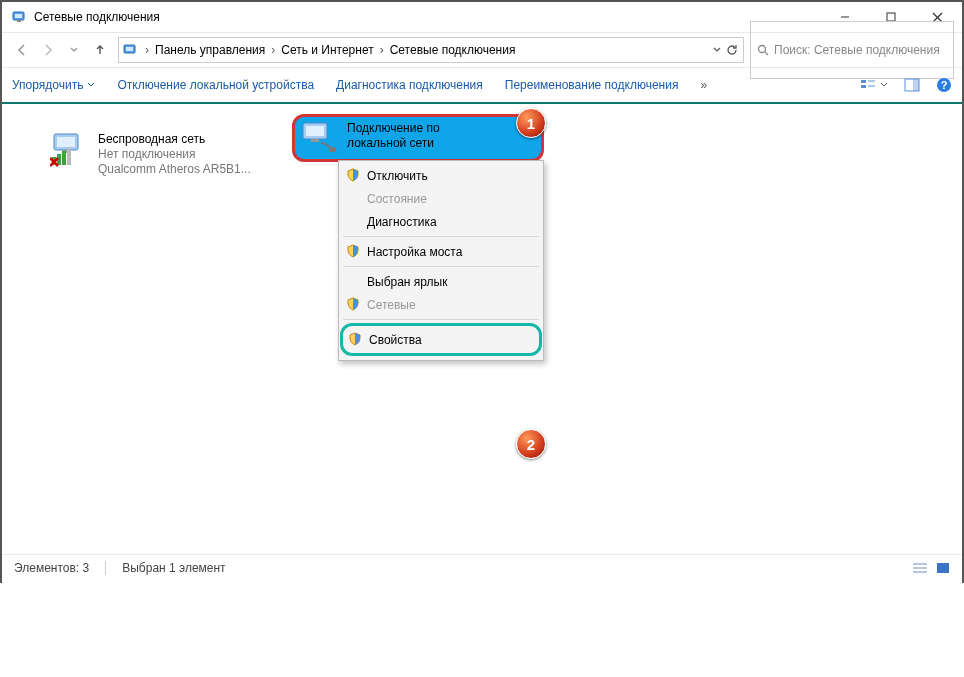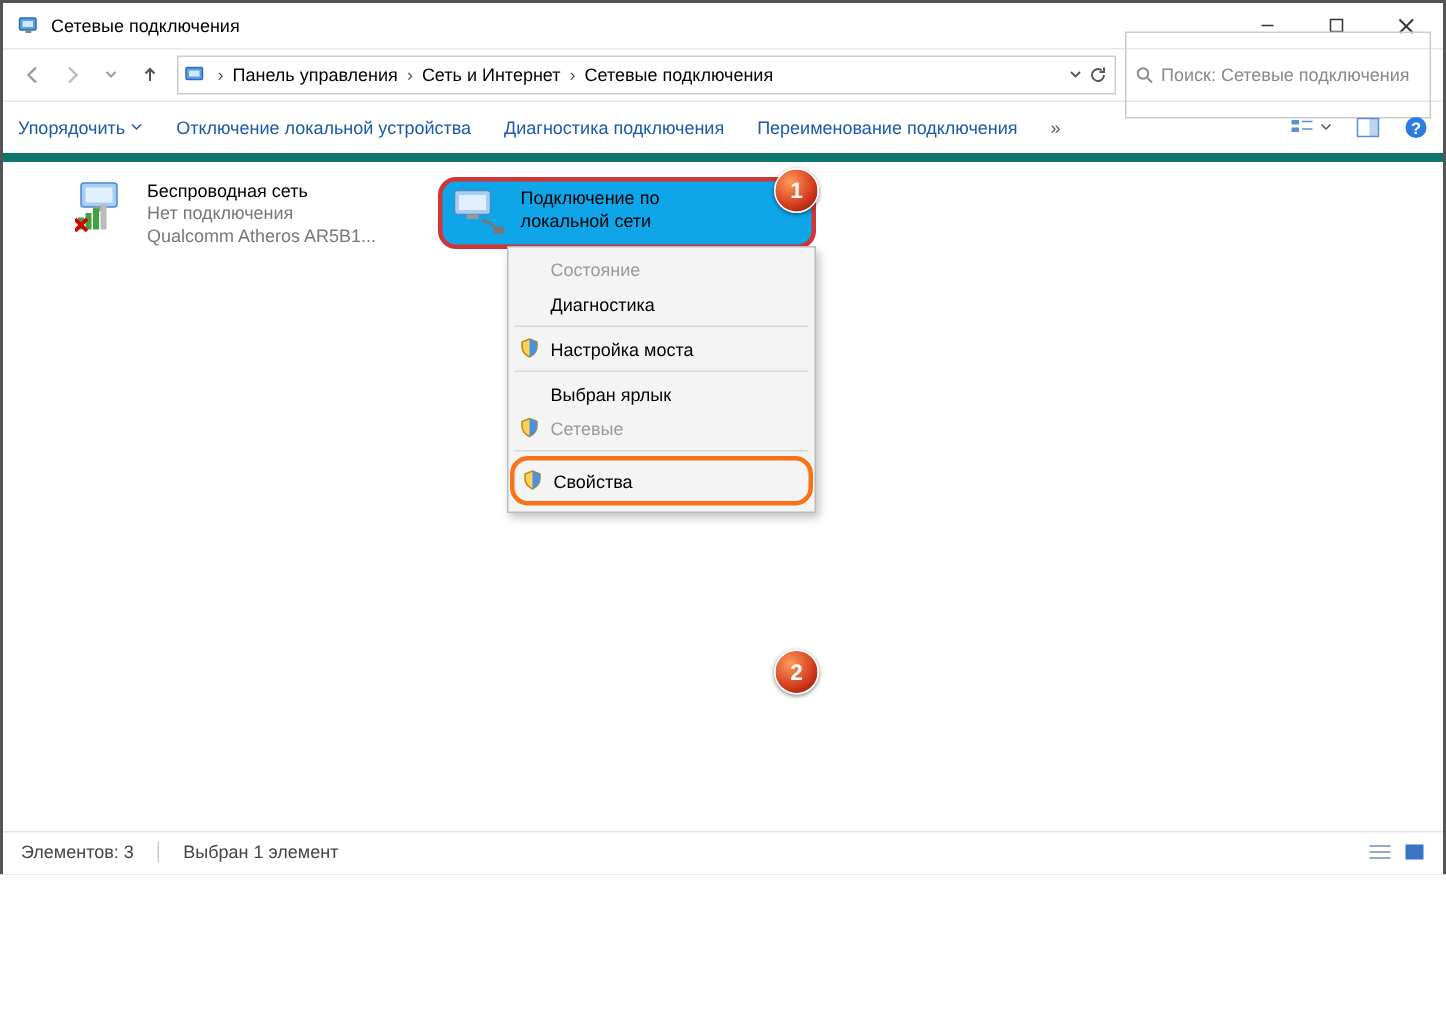--- a/index.html
+++ b/index.html
@@ -10,43 +10,43 @@
 .titlebar .spacer{flex:1}
 .winbtn{width:46px;height:30px;display:flex;align-items:center;justify-content:center}
 .addrbar{height:34px;display:flex;align-items:center;padding:0 8px;gap:6px;border-bottom:1px solid #e8e8e8}
 .navset{display:flex;align-items:center;gap:2px;color:#888}
 .navbtn{width:24px;height:24px;display:flex;align-items:center;justify-content:center;color:#888}
 .addrbox{flex:1;display:flex;align-items:center;height:24px;border:1px solid #ccc;padding:0 4px;gap:4px}
 .addrbox .sep{color:#555;padding:0 2px}
 .addrend{display:flex;align-items:center;gap:2px;margin-left:auto;color:#555}
 .searchbox{width:190px;height:24px;border:1px solid #ccc;display:flex;align-items:center;padding:16px 6px;color:#888}
 .searchbox .sicon{margin-right:4px}
-.cmdbar{height:34px;display:flex;align-items:center;padding:0 10px;gap:22px;border-bottom:6px solid #0f766e;color:#1a5aa8}
+.cmdbar{height:34px;display:flex;align-items:center;padding:0 10px;gap:22px;border-bottom:2px solid #0f766e;color:#1a5aa8}
 .cmdbar .item{display:flex;align-items:center;gap:4px;white-space:nowrap}
 .cmdbar .more{color:#555}
 .cmdbar .right{margin-left:auto;display:flex;align-items:center;gap:16px;color:#4a7bbf}
 .viewbtn{display:flex;align-items:center;gap:2px}
 .content{position:relative;height:542px;background:#fff}
 .netitem{position:absolute;display:flex;align-items:flex-start;gap:8px;width:230px}
-.netitem.first{left:48px;top:12px}
+.netitem.first{left:48px;top:28px}
 .netitem.second{left:290px;top:10px;width:238px;padding:4px;border:3px solid #d23535;border-radius:12px;background:#0ea5e9}
 .neticon{width:40px;height:34px;flex:0 0 auto;position:relative}
 .nettext{display:flex;flex-direction:column;line-height:15px}
 .nettext .name{color:#000}
 .nettext .sub1{color:#777}
 .nettext .sub2{color:#777}
 .badge{position:absolute;width:28px;height:28px;border-radius:50%;background:radial-gradient(circle at 35% 30%,#ff9a5a,#d23a1d 60%,#7a1306);display:flex;align-items:center;justify-content:center;color:#fff;font-weight:bold;font-size:15px;box-shadow:0 1px 3px rgba(0,0,0,.5);border:1px solid #fff}
 .badge.b1{left:514px;top:4px}
 .badge.b2{left:514px;top:325px}
 .ctxmenu{position:absolute;left:336px;top:56px;width:200px;background:#f4f4f4;border:1px solid #bcbcbc;box-shadow:2px 3px 6px rgba(0,0,0,.25);padding:3px 2px}
 .ctxmenu .mi{display:flex;align-items:center;height:23px;padding:0 10px 0 26px;position:relative;color:#000}
 .ctxmenu .mi.disabled{color:#9a9a9a}
 .ctxmenu .mi .shield{position:absolute;left:5px;top:4px;width:14px;height:14px}
 .ctxmenu hr{border:none;border-top:1px solid #d8d8d8;margin:3px 2px}
-.ctxmenu .highlight{border:3px solid #f97316;border-radius:12px;margin:1px -1px;padding:2px 0}
+.ctxmenu .highlight{border:3px solid #14b8a6;border-radius:12px;margin:1px -1px;padding:2px 0}
 .statusbar{position:absolute;left:0;right:0;bottom:0;height:26px;border-top:1px solid #e6e6e6;display:flex;align-items:center;padding:0 12px;color:#444;gap:16px}
 .statusbar .right{margin-left:auto;display:flex;gap:8px;color:#6a8fbf}
 .statusbar .sep{border-left:1px solid #ccc;height:14px}
 svg{display:block}
 </style>
 </head>
 <body>
 
 <div class="wrapper">
 
@@ -209,20 +209,29 @@
       </div>
       <div class="nettext">
         <span class="name">Подключение по</span>
         <span class="name">локальной сети</span>
       </div>
     </div>
 
     <div class="badge b1">1</div>
 
     <div class="ctxmenu">
+      <div class="mi">
+          <span class="shield">
+            <svg width="14" height="14">
+              <path d="M7 1l5 2v3c0 4-3 6-5 7-2-1-5-3-5-7V3z" fill="#ffd257" stroke="#b88a14"></path>
+              <path d="M7 1v12c2-1 5-3 5-7V3z" fill="#4a8fe0"></path>
+            </svg>
+          </span>
+          <span>Отключить</span>
+        </div>
       <div class="mi disabled">Состояние</div>
       <div class="mi">Диагностика</div>
       <hr>
       <div class="mi">
           <span class="shield">
             <svg width="14" height="14">
               <path d="M7 1l5 2v3c0 4-3 6-5 7-2-1-5-3-5-7V3z" fill="#ffd257" stroke="#b88a14"></path>
               <path d="M7 1v12c2-1 5-3 5-7V3z" fill="#4a8fe0"></path>
             </svg>
           </span>

